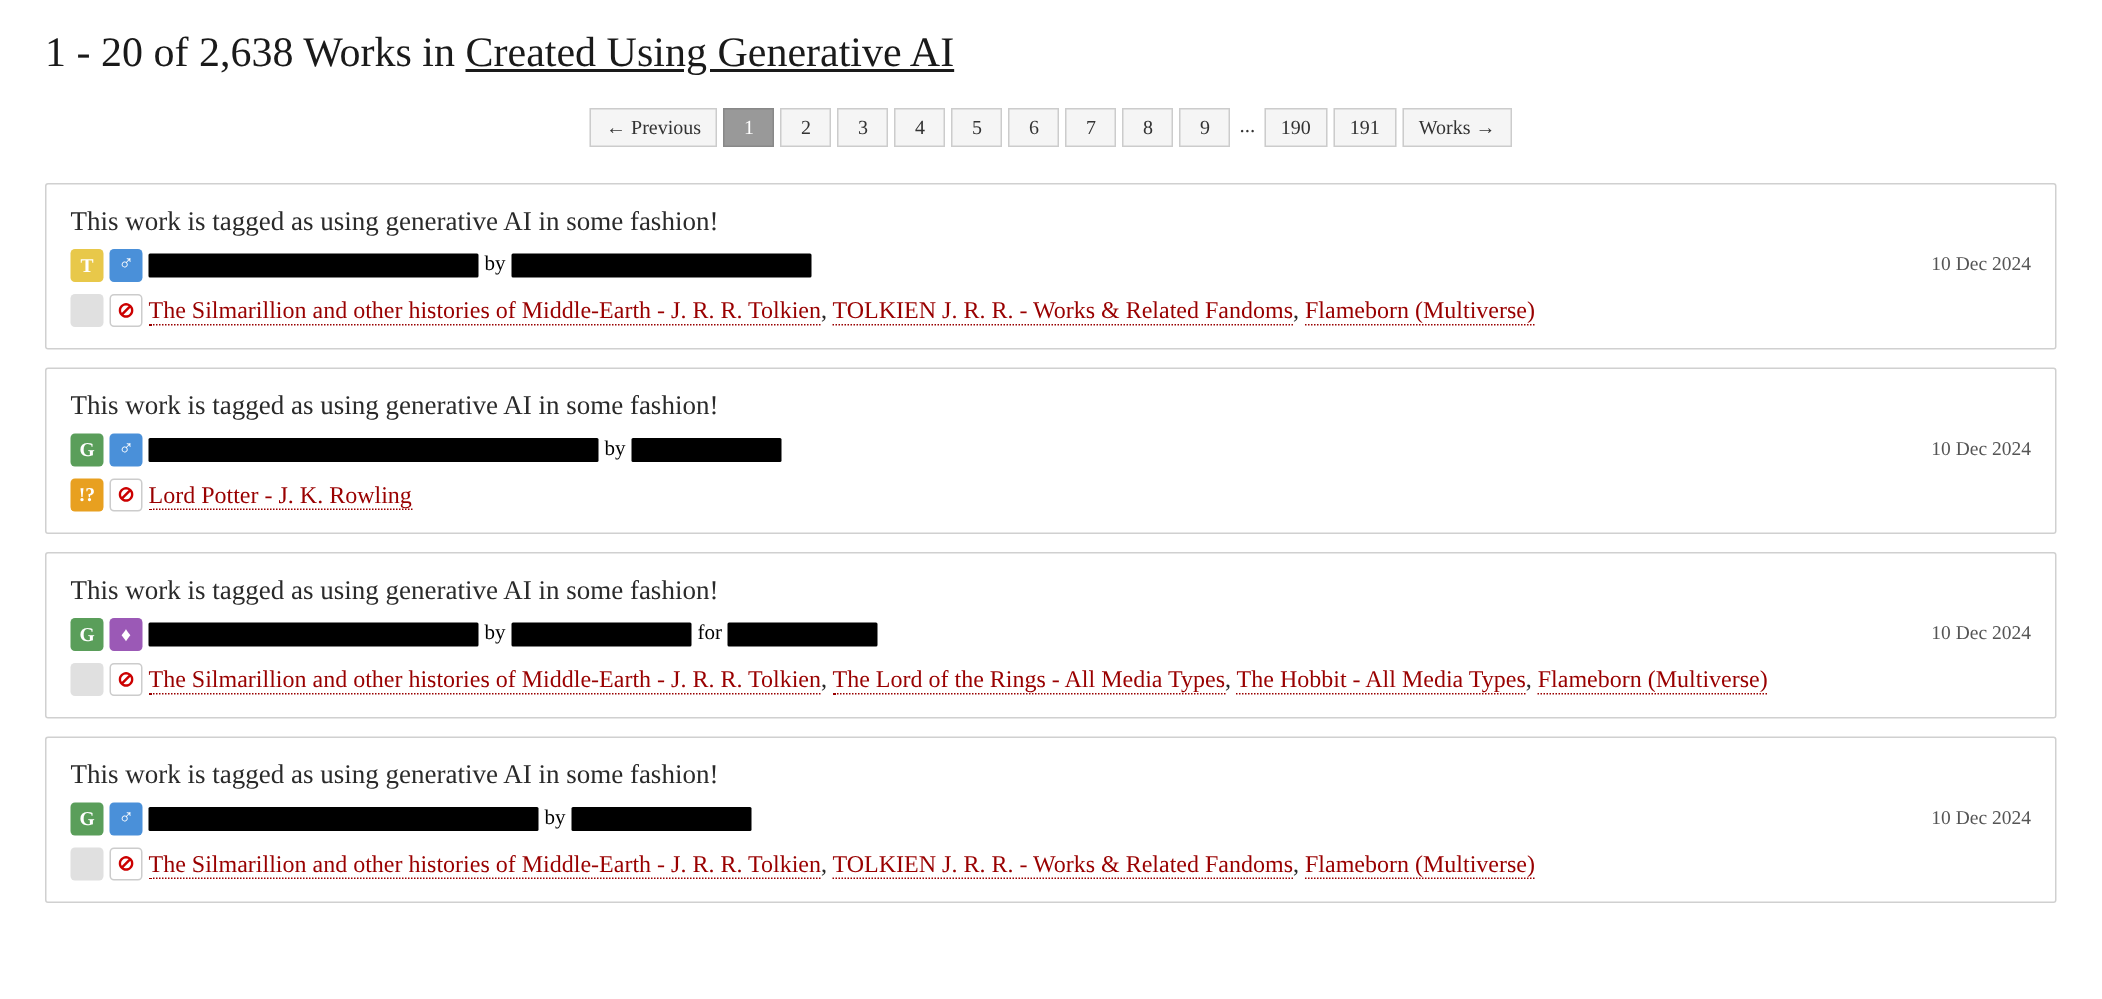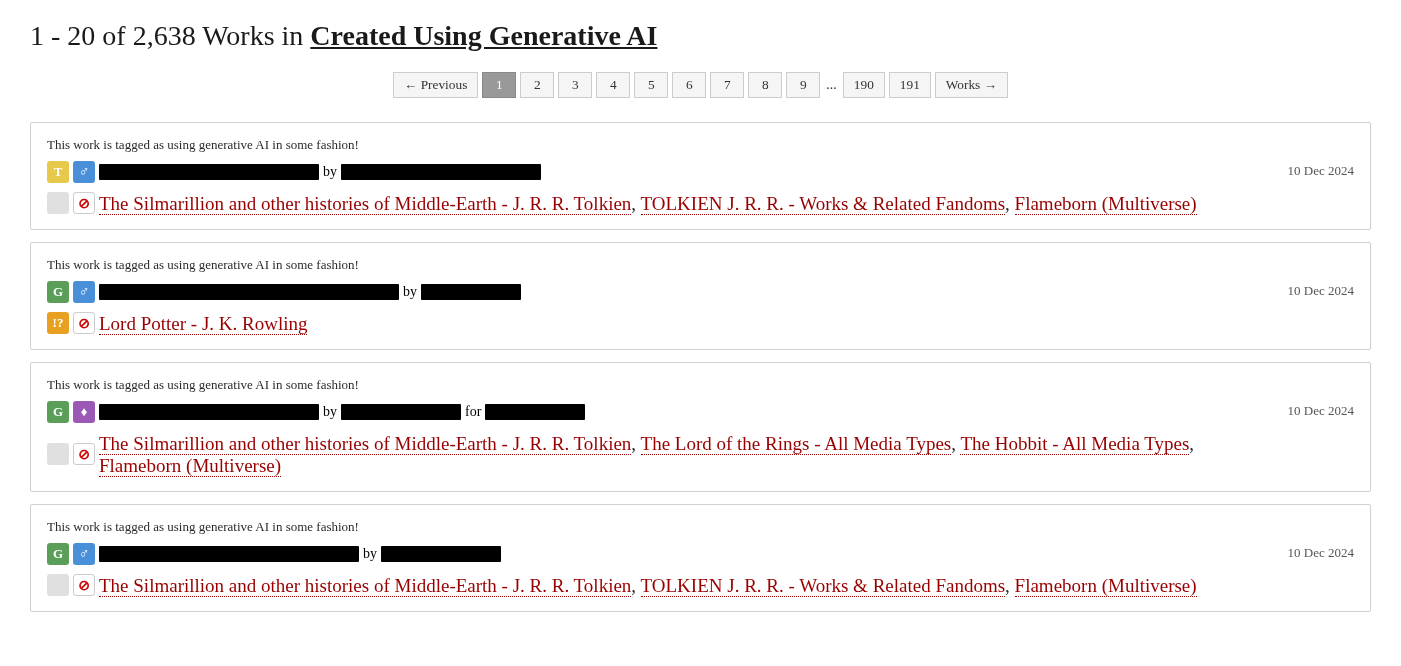--- a/index.html
+++ b/index.html
@@ -55,21 +55,21 @@
       color: #333;
     }
     .work-entry {
       border: 1px solid #d0d0d0;
       border-radius: 2px;
       margin-bottom: 12px;
       padding: 14px 16px;
       background: #fff;
     }
     .work-warning {
-      font-size: 13px;
+      font-size: 18px;
       color: #2a2a2a;
       margin-bottom: 8px;
     }
     .work-meta-row {
       display: flex;
       align-items: flex-start;
       justify-content: space-between;
     }
     .work-left {
       display: flex;
@@ -99,21 +99,21 @@
       background: #000;
       height: 16px;
       border-radius: 1px;
       vertical-align: middle;
     }
     .work-by {
       font-size: 14px;
       color: #000000;
     }
     .work-fandoms {
-      font-size: 19px;
+      font-size: 16px;
       margin-top: 2px;
     }
     .work-fandoms a {
       color: #990000;
       text-decoration: none;
       border-bottom: 1px dotted #990000;
     }
     .work-date {
       font-size: 13px;
       color: #555;
@@ -131,21 +131,21 @@
       align-items: center;
       gap: 4px;
       margin-top: 2px;
     }
   </style>
 </head>
 <body>
 
 <h1 class="page-title">
   <span>1 - 20 of 2,638 Works in</span>
-  <span class="underline" style="cursor:pointer;font-weight:bold;">Created Using Generative AI</span>
+  <span class="underline" style="cursor:pointer;">Created Using Generative AI</span>
 </h1>
 
 <div class="pagination">
   <button class="prev-next">← Previous</button>
   <button class="page-num active">1</button>
   <button class="page-num">2</button>
   <button class="page-num">3</button>
   <button class="page-num">4</button>
   <button class="page-num">5</button>
   <button class="page-num">6</button>

